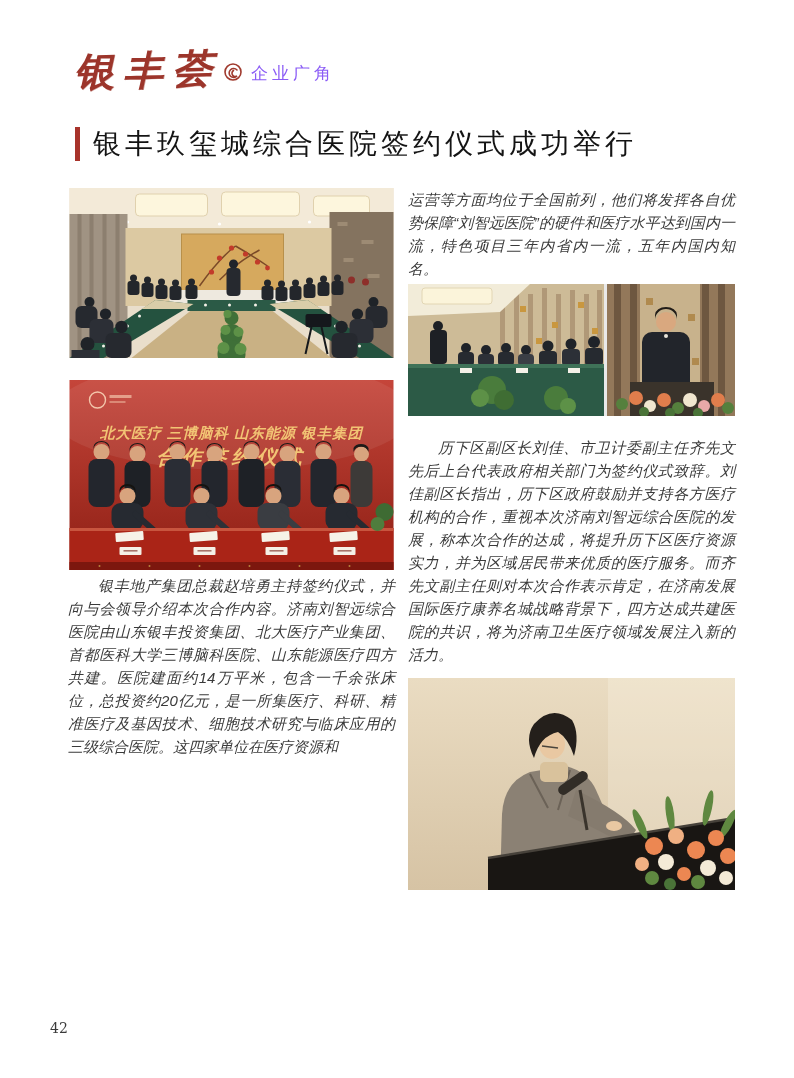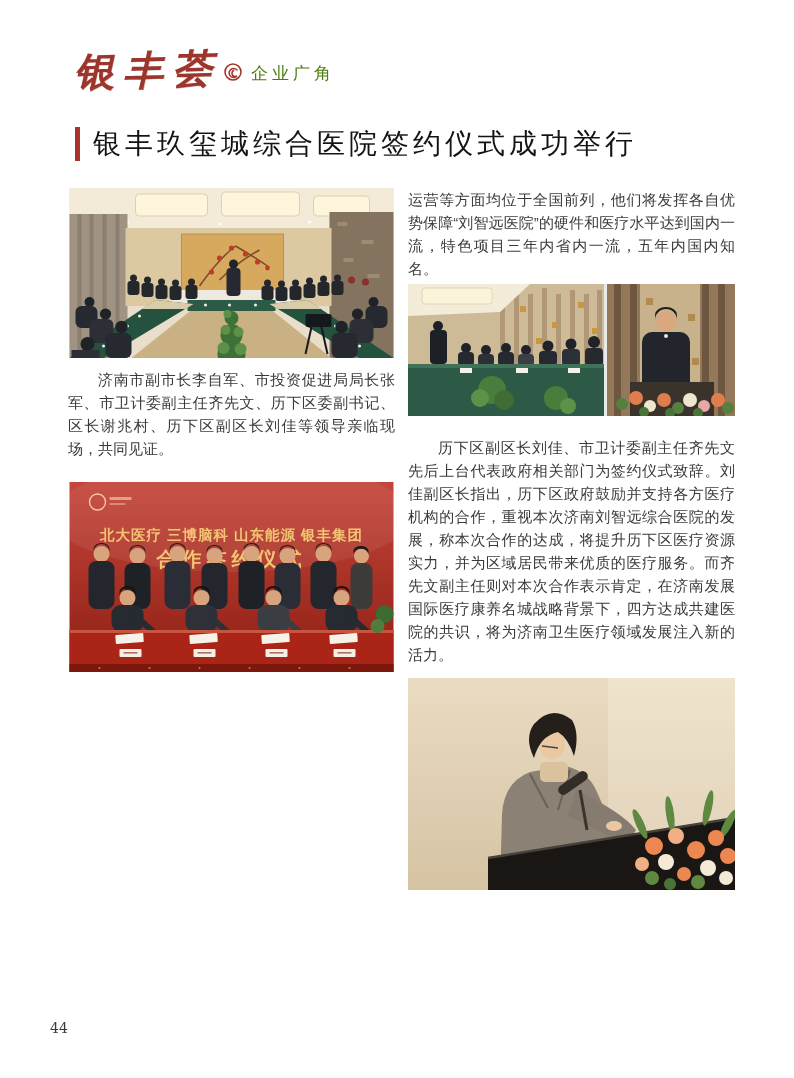--- a/index.html
+++ b/index.html
@@ -9,30 +9,30 @@
   }
   
   .masthead{position:absolute;left:74px;top:50px;display:flex;align-items:flex-end;}
   .logo-script{
     font-family:"DejaVu Serif","Liberation Serif",serif;
     font-size:40px;font-weight:bold;font-style:italic;color:#9c352b;
     letter-spacing:9px;line-height:1;transform:rotate(-1.5deg);
     text-shadow:0.5px 0.5px 0 rgba(156,53,43,.45);
   }
   .swirl-wrap{margin:0 8px 4px 2px;}
-  .section-label{font-size:17px;color:#4d7c0f;letter-spacing:4px;margin-bottom:5px;font-weight:500;}
+  .section-label{font-size:17px;color:#8b5cf6;letter-spacing:4px;margin-bottom:5px;font-weight:500;}
   
   .headline{position:absolute;left:75px;top:127px;display:flex;align-items:center;}
   .title-bar{width:5px;height:34px;background:#a8332b;margin-right:13px;flex:none;}
   .headline h1{
     margin:0;font-size:28px;font-weight:400;color:#141414;letter-spacing:4px;line-height:1.2;
   }
   
   .columns{position:absolute;left:68px;top:188px;width:667px;display:flex;gap:13px;}
-  .col{width:327px;}
+  .col{width:327px;font-style:italic;}
   .para{
     font-size:15px;line-height:23px;text-align:justify;text-justify:inter-ideograph;
     color:#3a3a3a;text-indent:2em;margin:0;
   }
   .para.no-indent{text-indent:0;}
   figure{margin:0;padding:0;line-height:0;}
   figure svg{display:block;}
   .photo1{margin:0 0 10px 0;}
   .photo2{margin:22px 0 4px 0;}
   .photo3{margin:4px 0 10px 0;}
@@ -190,21 +190,20 @@
         </g>
 
         <g>
           <rect x="236" y="126" width="26" height="13" rx="2" fill="#15181c"></rect>
           <line x1="242" y1="139" x2="236" y2="166" stroke="#15181c" stroke-width="2"></line>
           <line x1="252" y1="139" x2="258" y2="166" stroke="#15181c" stroke-width="2"></line>
         </g>
       </svg>
     </figure>
 
-    <p class="para">济南市副市长李自军、市投资促进局局长张军、市卫计委副主任齐先文、历下区委副书记、区长谢兆村、历下区副区长刘佳等领导亲临现场，共同见证。</p>
 
     <figure class="photo2">
       <svg width="327" height="190" viewBox="0 0 324 190">
         <defs>
           <linearGradient id="redbg" x1="0" y1="0" x2="0" y2="1">
             <stop offset="0" stop-color="#c5453a"></stop>
               <stop offset="1" stop-color="#8e1f14"></stop>
           </linearGradient>
         </defs>
         <rect width="324" height="190" fill="url(#redbg)"></rect>
@@ -318,20 +317,21 @@
             <circle cx="30" cy="186" r="1"></circle>
             <circle cx="80" cy="186" r="1"></circle>
             <circle cx="130" cy="186" r="1"></circle>
             <circle cx="180" cy="186" r="1"></circle>
             <circle cx="230" cy="186" r="1"></circle>
             <circle cx="280" cy="186" r="1"></circle>
           </g>
       </svg>
     </figure>
 
+    <p class="para p3-top">银丰地产集团总裁赵培勇主持签约仪式，并向与会领导介绍本次合作内容。济南刘智远综合医院由山东银丰投资集团、北大医疗产业集团、首都医科大学三博脑科医院、山东能源医疗四方共建。医院建面约14万平米，包含一千余张床位，总投资约20亿元，是一所集医疗、科研、精准医疗及基因技术、细胞技术研究与临床应用的三级综合医院。这四家单位在医疗资源和</p>
   </div>
 
   <div class="col">
     <p class="para no-indent">运营等方面均位于全国前列，他们将发挥各自优势保障“刘智远医院”的硬件和医疗水平达到国内一流，特色项目三年内省内一流，五年内国内知名。</p>
 
     <figure class="photo3">
       <svg width="327" height="132" viewBox="0 0 327 132">
 
         <g>
           <rect width="196" height="132" fill="#cdbb97"></rect>
@@ -482,13 +482,13 @@
             <circle cx="318" cy="200" r="7" fill="#f4ead6"></circle>
           <circle cx="244" cy="200" r="7" fill="#5f8840"></circle>
             <circle cx="290" cy="204" r="7" fill="#5f8840"></circle>
             <circle cx="262" cy="206" r="6" fill="#4a7338"></circle>
         </g>
       </svg>
     </figure>
   </div>
 </div>
 
-<div class="page-number">44</div>
+<div class="page-number">42</div>
 
 </body></html>

